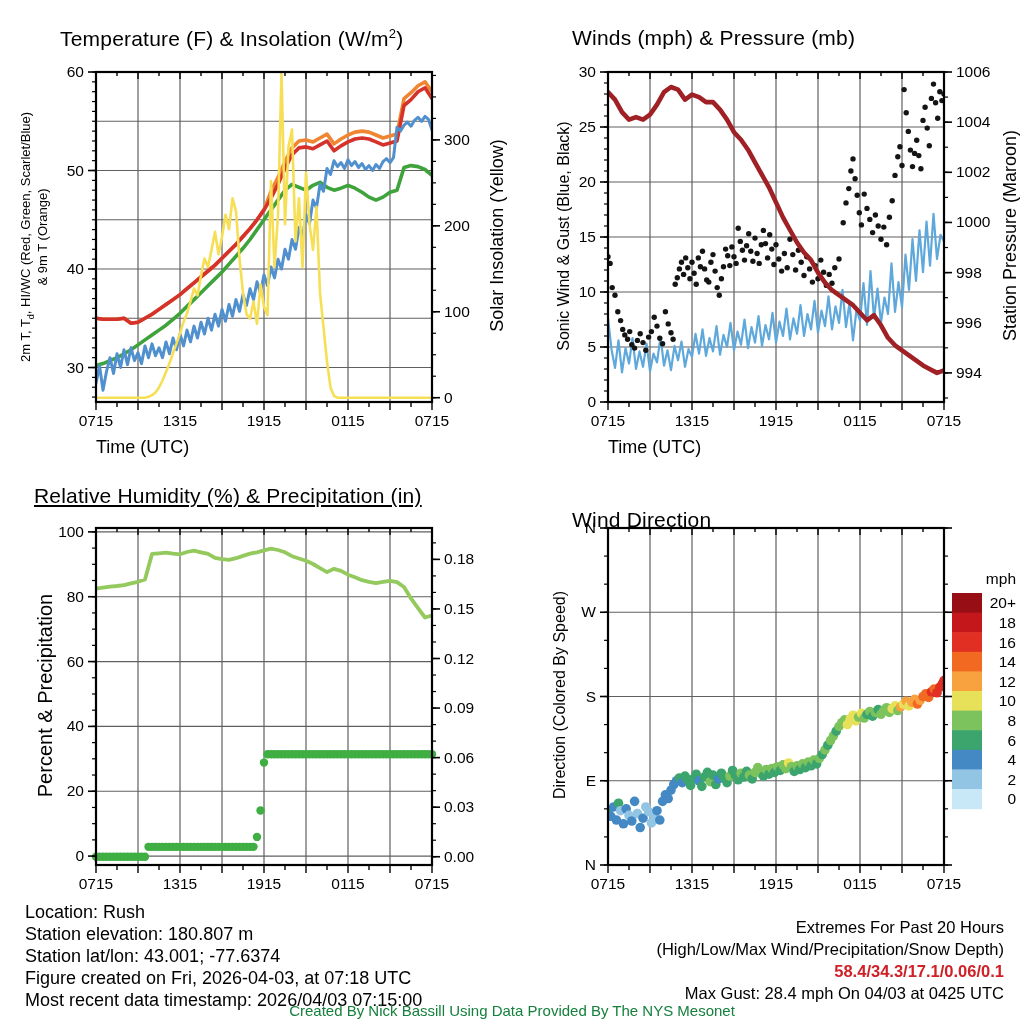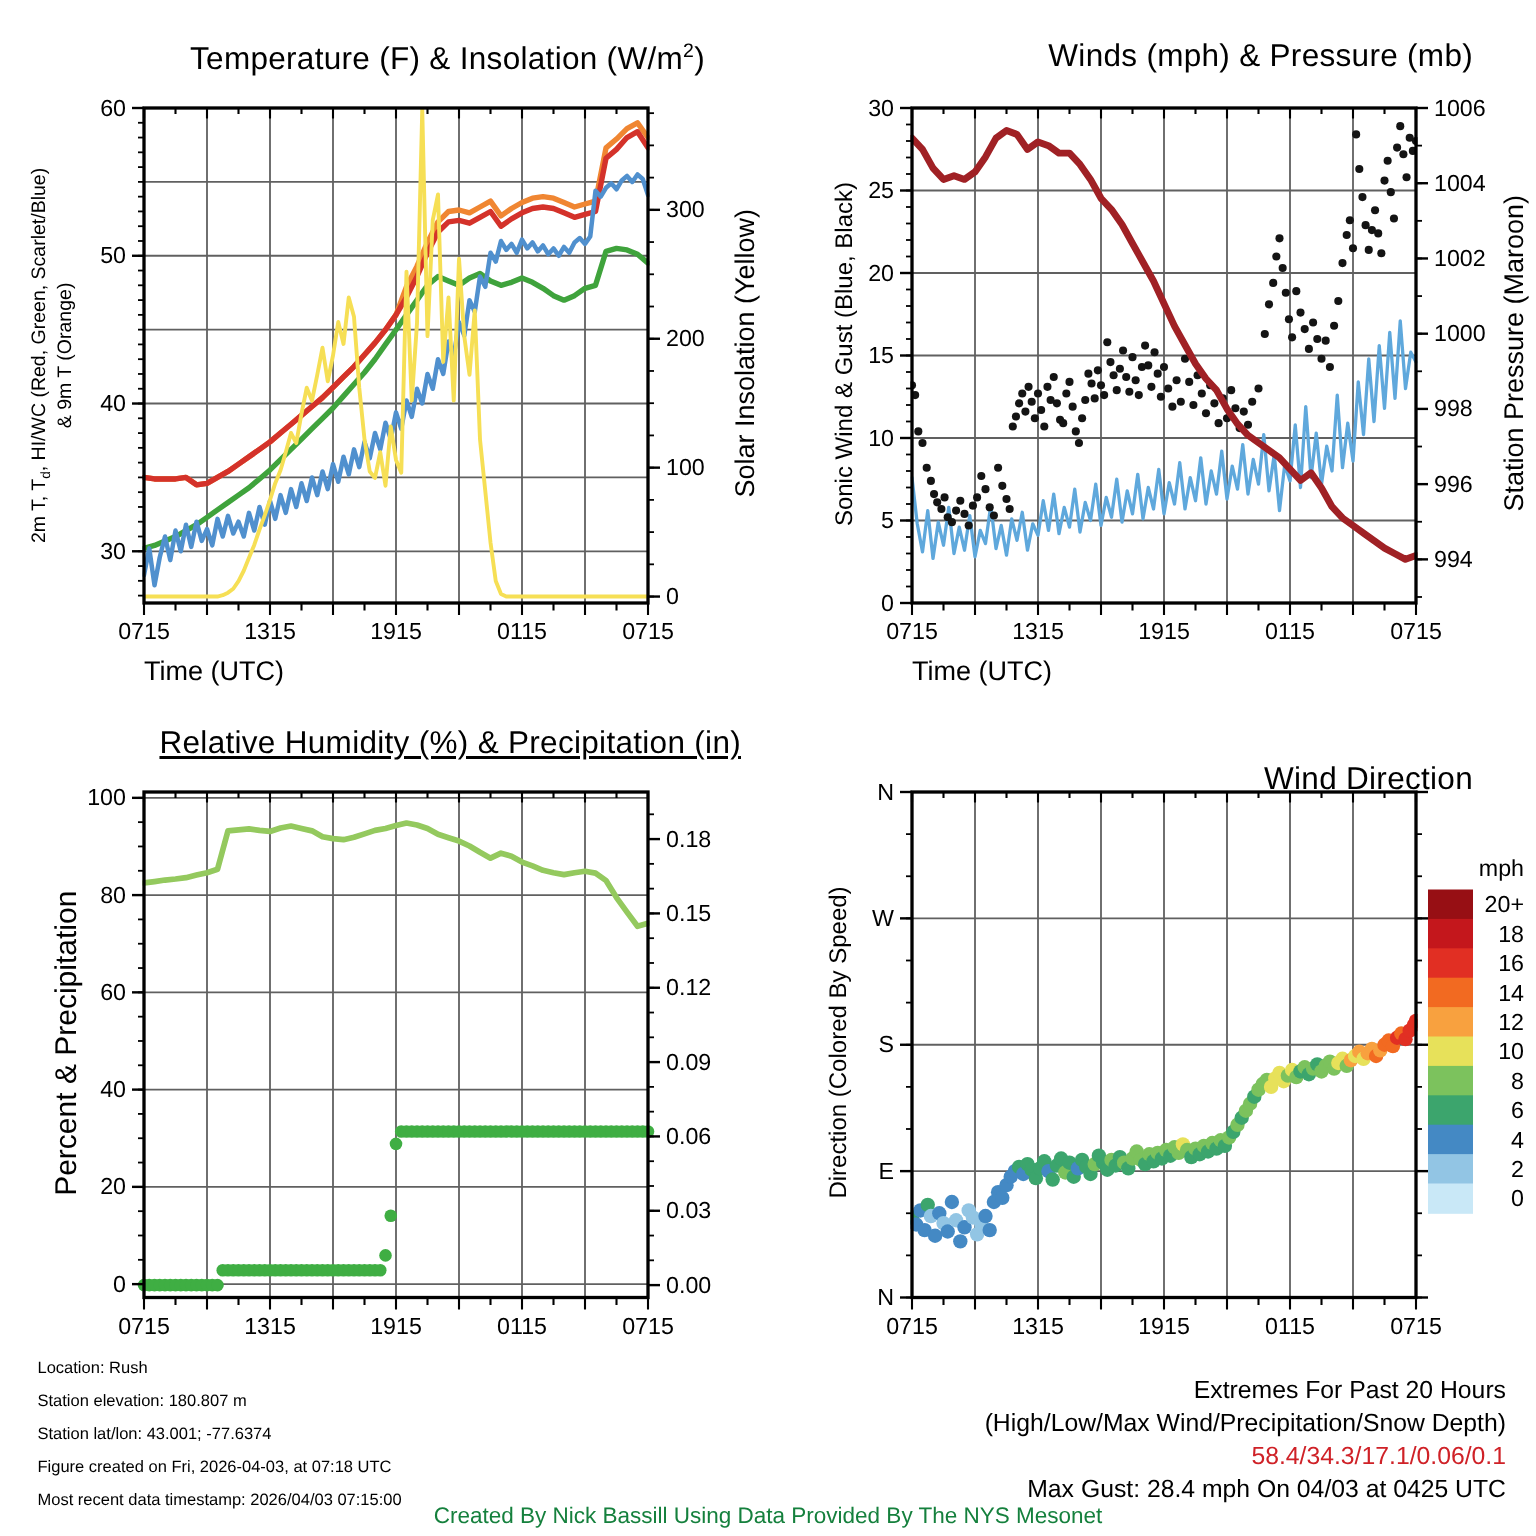--- a/index.html
+++ b/index.html
@@ -1,26 +1,26 @@
 <!DOCTYPE html>
 <html><head>
 <meta charset="utf-8">
 <style>
   html,body{margin:0;padding:0;}
   body{width:1024px;height:1024px;position:relative;background:#ffffff;
        font-family:"Liberation Sans",sans-serif;color:#000;overflow:hidden;}
   svg text{font-family:"Liberation Sans",sans-serif;}
   .abs{position:absolute;}
-  .title{font-size:21px;text-align:right;letter-spacing:0.2px;}
+  .title{font-size:21px;text-align:left;letter-spacing:0.2px;}
   .xlab{font-size:18px;text-align:left;}
   .rot{position:absolute;transform:rotate(-90deg);text-align:center;width:440px;}
   sup{font-size:13px;} sub{font-size:9px;}
-  .info{font-size:11px;line-height:22px;}
+  .info{font-size:18px;line-height:22px;}
   .extr{font-size:16.5px;line-height:22px;text-align:right;}
-  .red-vals{font-weight:normal;}
+  .red-vals{font-weight:bold;}
   .credit{font-size:15px;text-align:center;}
 </style>
 </head>
 <body>
 
 
 
 <svg id="plot-svg" width="1024" height="1024">
     <g>
       <clipPath id="cp-temperature-insolation">

